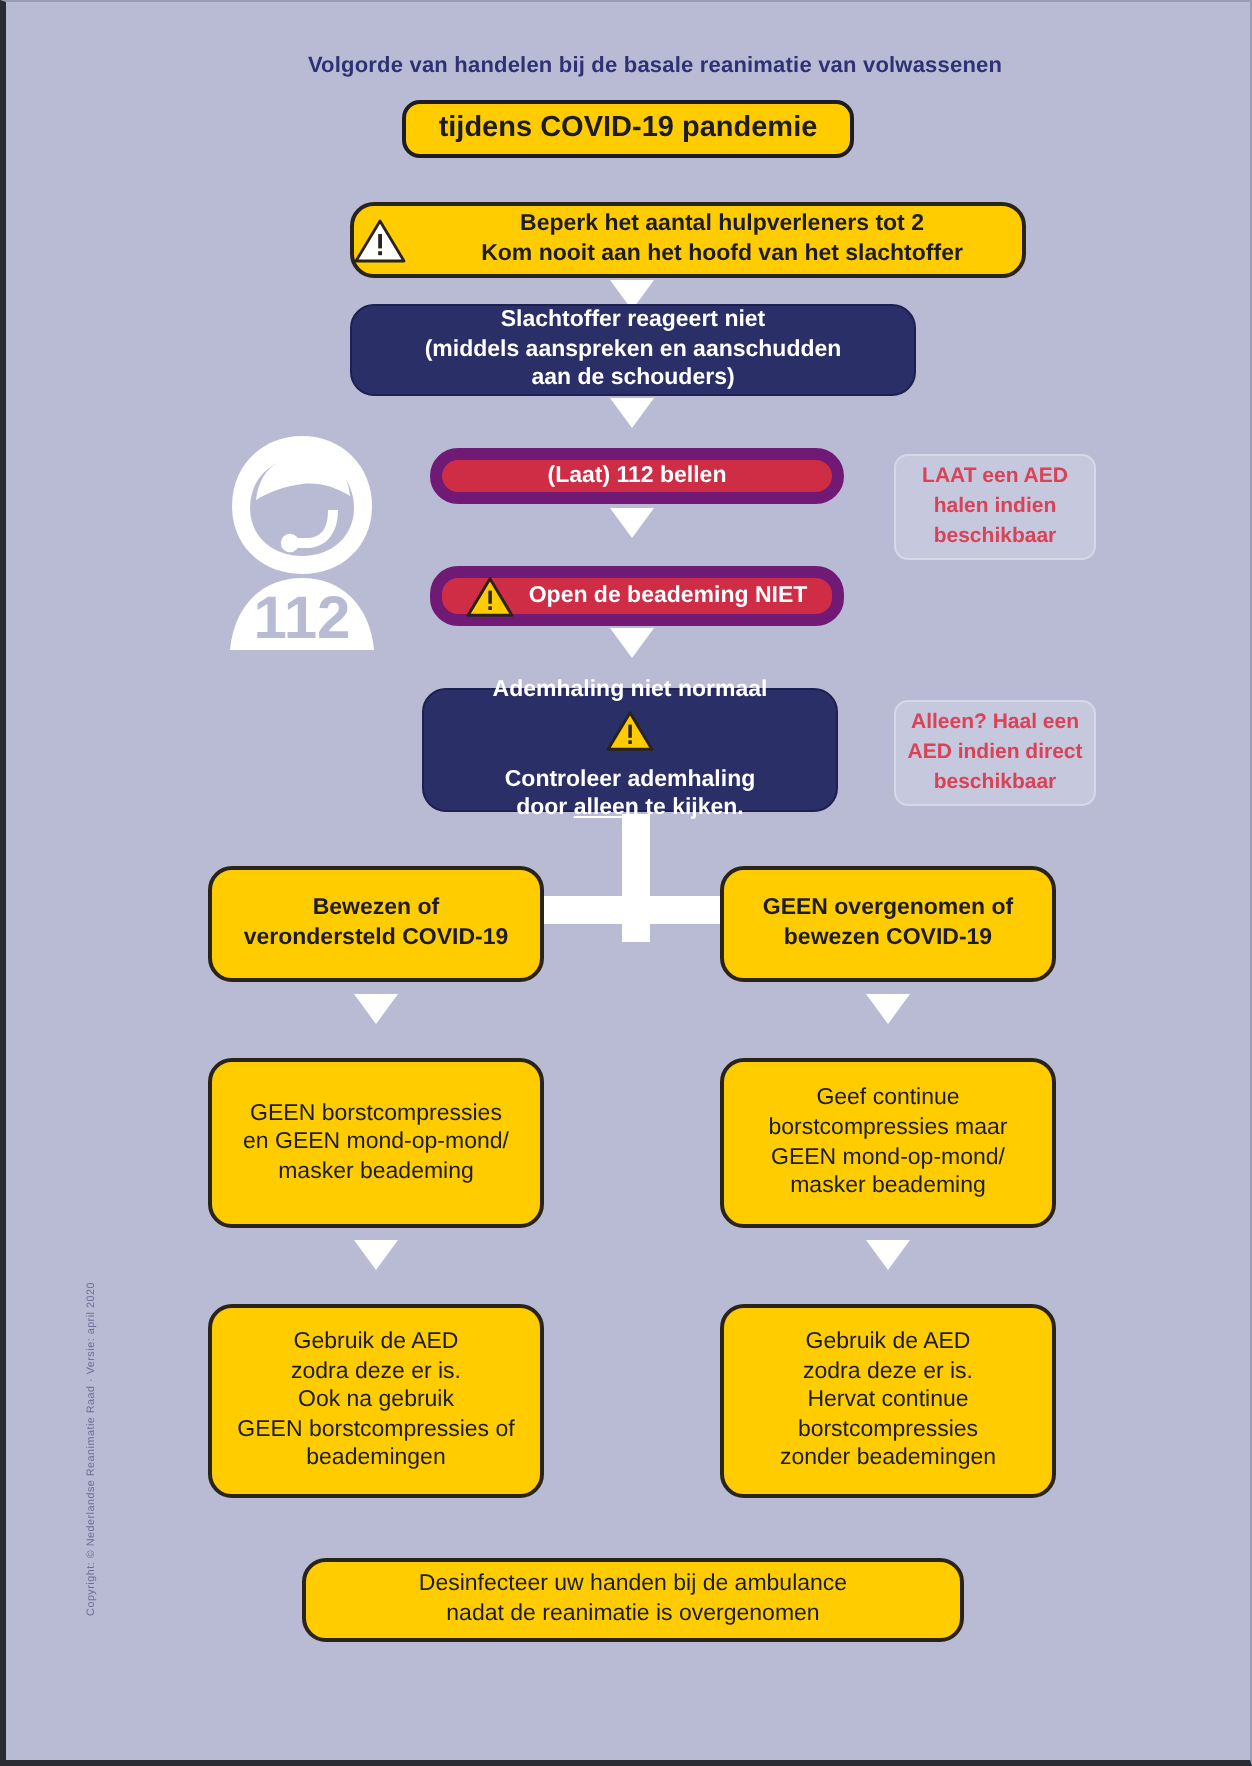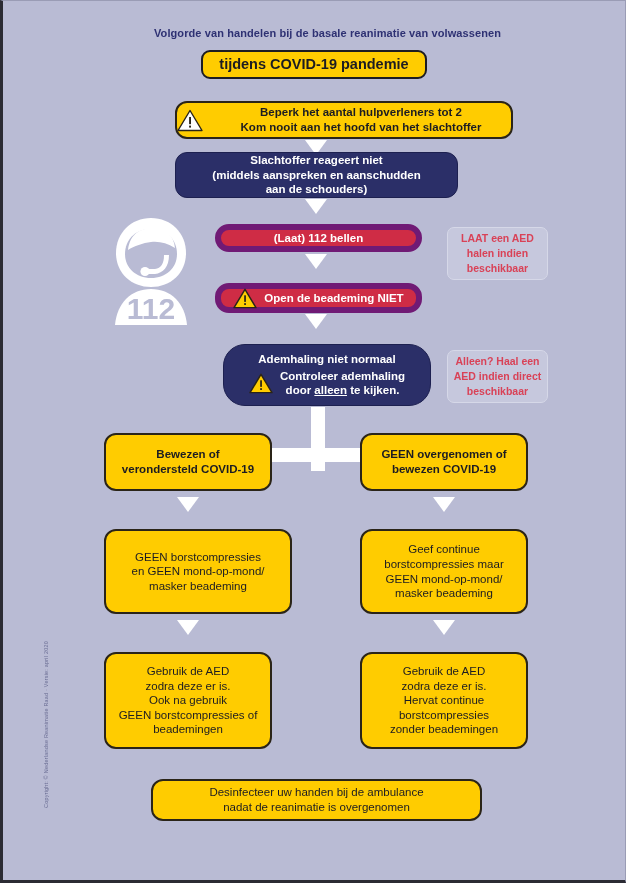--- a/index.html
+++ b/index.html
@@ -195,24 +195,24 @@
       <polygon points="13,1.5 25,21.5 1,21.5" fill="#ffcc00" stroke="#2a2418" stroke-width="1.6" stroke-linejoin="round"></polygon>
       <rect x="12.1" y="8" width="1.9" height="7.2" fill="#2a2418"></rect>
       <rect x="12.1" y="16.6" width="1.9" height="2" fill="#2a2418"></rect>
     </svg>
     <div>Open de beademing NIET</div>
   </div>
 </div>
 
 <div class="arrow-down" style="left:302px; top:313px;"></div>
 
-<div class="node box-navy" style="left:220px; top:343px; width:208px; height:62px;border-radius:22px;">
+<div class="node box-navy" style="left:208px; top:343px; width:208px; height:62px;">
   <div class="txt" style="padding:0 6px;">
     <div style="margin-bottom:2px;">Ademhaling niet normaal</div>
-    <div class="row-icon" style="gap:7px;">
+    <div class="row-icon" style="gap:7px;flex-direction:column;">
       <svg class="warn" width="24" height="21" viewBox="0 0 26 23">
         <polygon points="13,1.5 25,21.5 1,21.5" fill="#ffcc00" stroke="#2a2418" stroke-width="1.6" stroke-linejoin="round"></polygon>
         <rect x="12.1" y="8" width="1.9" height="7.2" fill="#2a2418"></rect>
         <rect x="12.1" y="16.6" width="1.9" height="2" fill="#2a2418"></rect>
       </svg>
       <div>
         <div>Controleer ademhaling</div>
         <div>
           <span>door </span><u class="kw">alleen</u><span> te kijken.</span>
         </div>
@@ -249,21 +249,21 @@
 <div class="node box-yellow" style="left:357px; top:432px; width:168px; height:58px;">
   <div class="txt">
     <div>GEEN overgenomen of</div>
     <div>bewezen COVID-19</div>
   </div>
 </div>
 
 <div class="arrow-down" style="left:174px; top:496px;"></div>
 <div class="arrow-down" style="left:430px; top:496px;"></div>
 
-<div class="node box-yellow" style="left:101px; top:528px; width:188px; height:85px; font-weight:normal;">
+<div class="node box-yellow" style="left:101px; top:528px; width:168px; height:85px; font-weight:normal;">
   <div class="txt">
     <div>GEEN borstcompressies</div>
     <div>en GEEN mond-op-mond/</div>
     <div>masker beademing</div>
   </div>
 </div>
 
 <div class="node box-yellow" style="left:357px; top:528px; width:168px; height:85px; font-weight:normal;">
   <div class="txt">
     <div>Geef continue</div>

